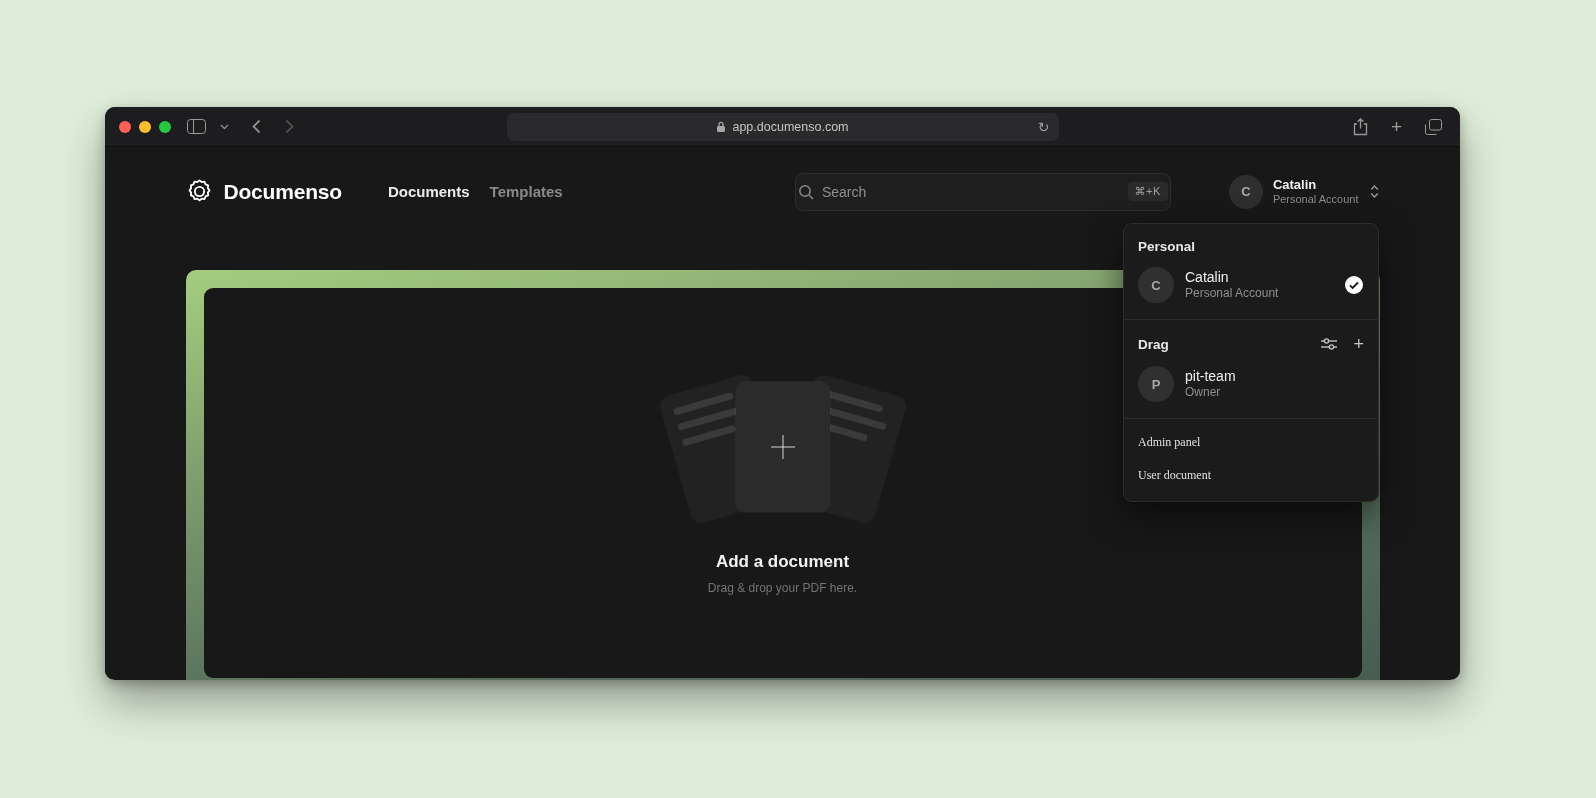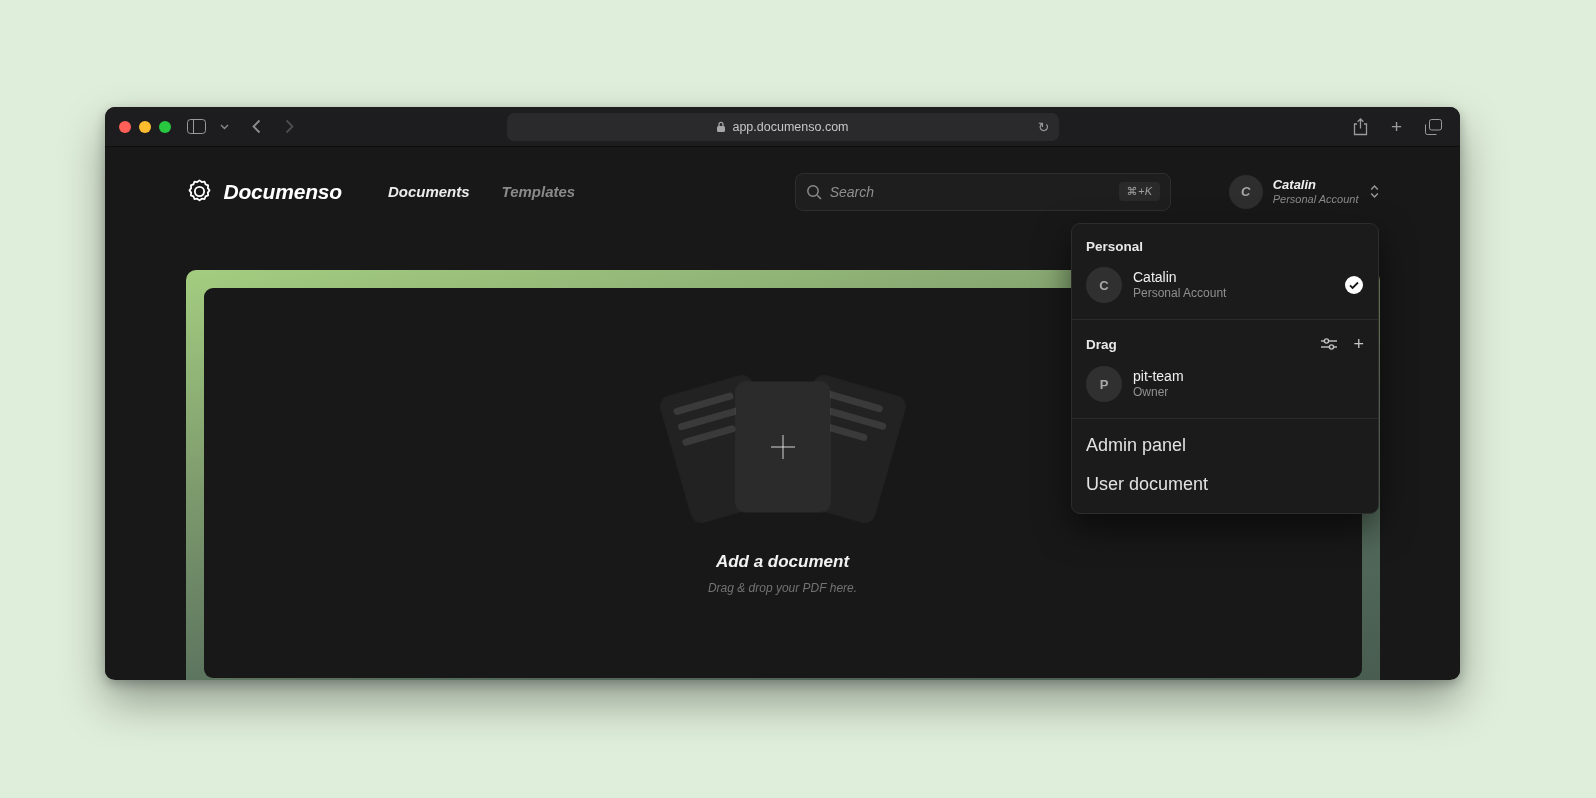--- a/index.html
+++ b/index.html
@@ -33,32 +33,32 @@
     position:absolute; left:50%; top:50%; transform:translate(-50%,-50%);
     width:552px; height:28px; background:#2a2a2c; border-radius:7px;
     display:flex; align-items:center; justify-content:center; gap:6px;
     color:#c6c6c6; font-size:12.5px;
   }
   .urlbar .reload{position:absolute; right:9px; color:#9a9a9a; font-size:14px; line-height:1;}
   .tb-right{margin-left:auto; display:flex; align-items:center; gap:23px; padding-right:4px;}
   .tb-plus{font-size:19px; font-weight:300; color:#9a9a9a; line-height:1;}
   
   .content{position:relative; height:532px; background:var(--window-bg);}
-  .container{width:1194px; margin:0 auto;font-style:italic;}
+  .container{width:1194px; margin:0 auto;}
   .app-header{display:flex; align-items:center; height:89px;}
   .brand{display:flex; align-items:center; gap:11px; cursor:pointer;}
   .brand-name{color:#fff; font-size:21px; font-weight:700; letter-spacing:-.2px;}
-  .nav{display:flex; gap:32px; margin-left:46px;}
+  .nav{display:flex; gap:20px; margin-left:46px;}
   .nav a{font-size:15px; font-weight:600; text-decoration:none; cursor:pointer;}
   .nav a.active{color:#ececec;}
   .nav a.inactive{color:#8a8a8a;text-align:right;}
   .searchbar{
     margin-left:auto; width:376px; height:38px; background:#1e1e1e;
     border:1px solid #2e2e2e; border-radius:8px;
-    display:flex; align-items:center; padding:0 10px; gap:8px; cursor:text;
+    display:flex; align-items:center; padding:0 2px; gap:8px; cursor:text;
   }
   .searchbar .ph{color:#8f8f8f; font-size:14px;}
   .kbd{
     margin-left:auto; background:#2a2a2a; border-radius:4px; padding:3px 7px;
     color:#a0a0a0; font-size:11px; letter-spacing:.5px;
   }
   .account{display:flex; align-items:center; gap:10px; margin-left:58px; cursor:pointer;}
   .avatar{
     border-radius:50%; background:#2e2e2e; color:#a8a8a8;
     display:flex; align-items:center; justify-content:center; font-weight:600;
@@ -82,35 +82,35 @@
         background:#242424; box-shadow:0 0 0 1px rgba(255,255,255,.04); transform-origin:50% 90%;}
   .card.left{transform:translateX(-47px) rotate(-16deg); background:#222;}
   .card.right{transform:translateX(47px) rotate(16deg); background:#222;}
   .card.center{background:#2b2b2b; display:flex; align-items:center; justify-content:center;}
   .line{display:block; height:7px; border-radius:4px; background:rgba(255,255,255,.11); margin:9px 11px 0;}
   .line.l1{margin-top:13px; width:62px;} .line.l2{width:70px;} .line.l3{width:55px;}
   .dz-title{margin-top:28px; color:#f2f2f2; font-size:17px; font-weight:700;}
   .dz-sub{margin-top:9px; color:#737373; font-size:12px;}
   
   .menu{
-    position:absolute; top:116px; right:81px; width:308px; z-index:10;
+    position:absolute; top:116px; right:81px; width:256px; z-index:10;
     background:#1b1b1b; border:1px solid #2d2d2d; border-radius:9px;
     box-shadow:0 14px 34px rgba(0,0,0,.55);
   }
   .menu-section{padding:10px 0;}
   .menu-label-row{display:flex; align-items:center; padding:5px 14px 7px;}
   .menu-label{color:#e8e8e8; font-size:13.5px; font-weight:700;}
   .menu-label-icons{margin-left:auto; display:flex; align-items:center; gap:15px;}
   .menu-plus{color:#c4c4c4; font-size:18px; font-weight:300; line-height:1; cursor:pointer;}
   .menu-item{display:flex; align-items:center; gap:11px; padding:6px 14px; cursor:pointer;}
   .mi-name{color:#f0f0f0; font-size:14px; font-weight:500; line-height:1.3;}
   .mi-sub{color:#8f8f8f; font-size:12px; line-height:1.3;}
   .mi-check{margin-left:auto; display:flex;}
   .divider{border-top:1px solid #2a2a2a;}
-  .menu-link{padding:9px 14px; color:#e2e2e2; font-size:18px; cursor:pointer;}
+  .menu-link{padding:9px 14px; color:#e2e2e2; font-size:12px; cursor:pointer;font-family:Liberation Serif, serif;}
   .menu-link.danger{color:var(--danger);}
   .menu-links{padding:7px 0 9px;}
   svg{display:block;}
 </style>
 </head>
 <body>
 
 <div class="window">
 
   <div class="titlebar">

